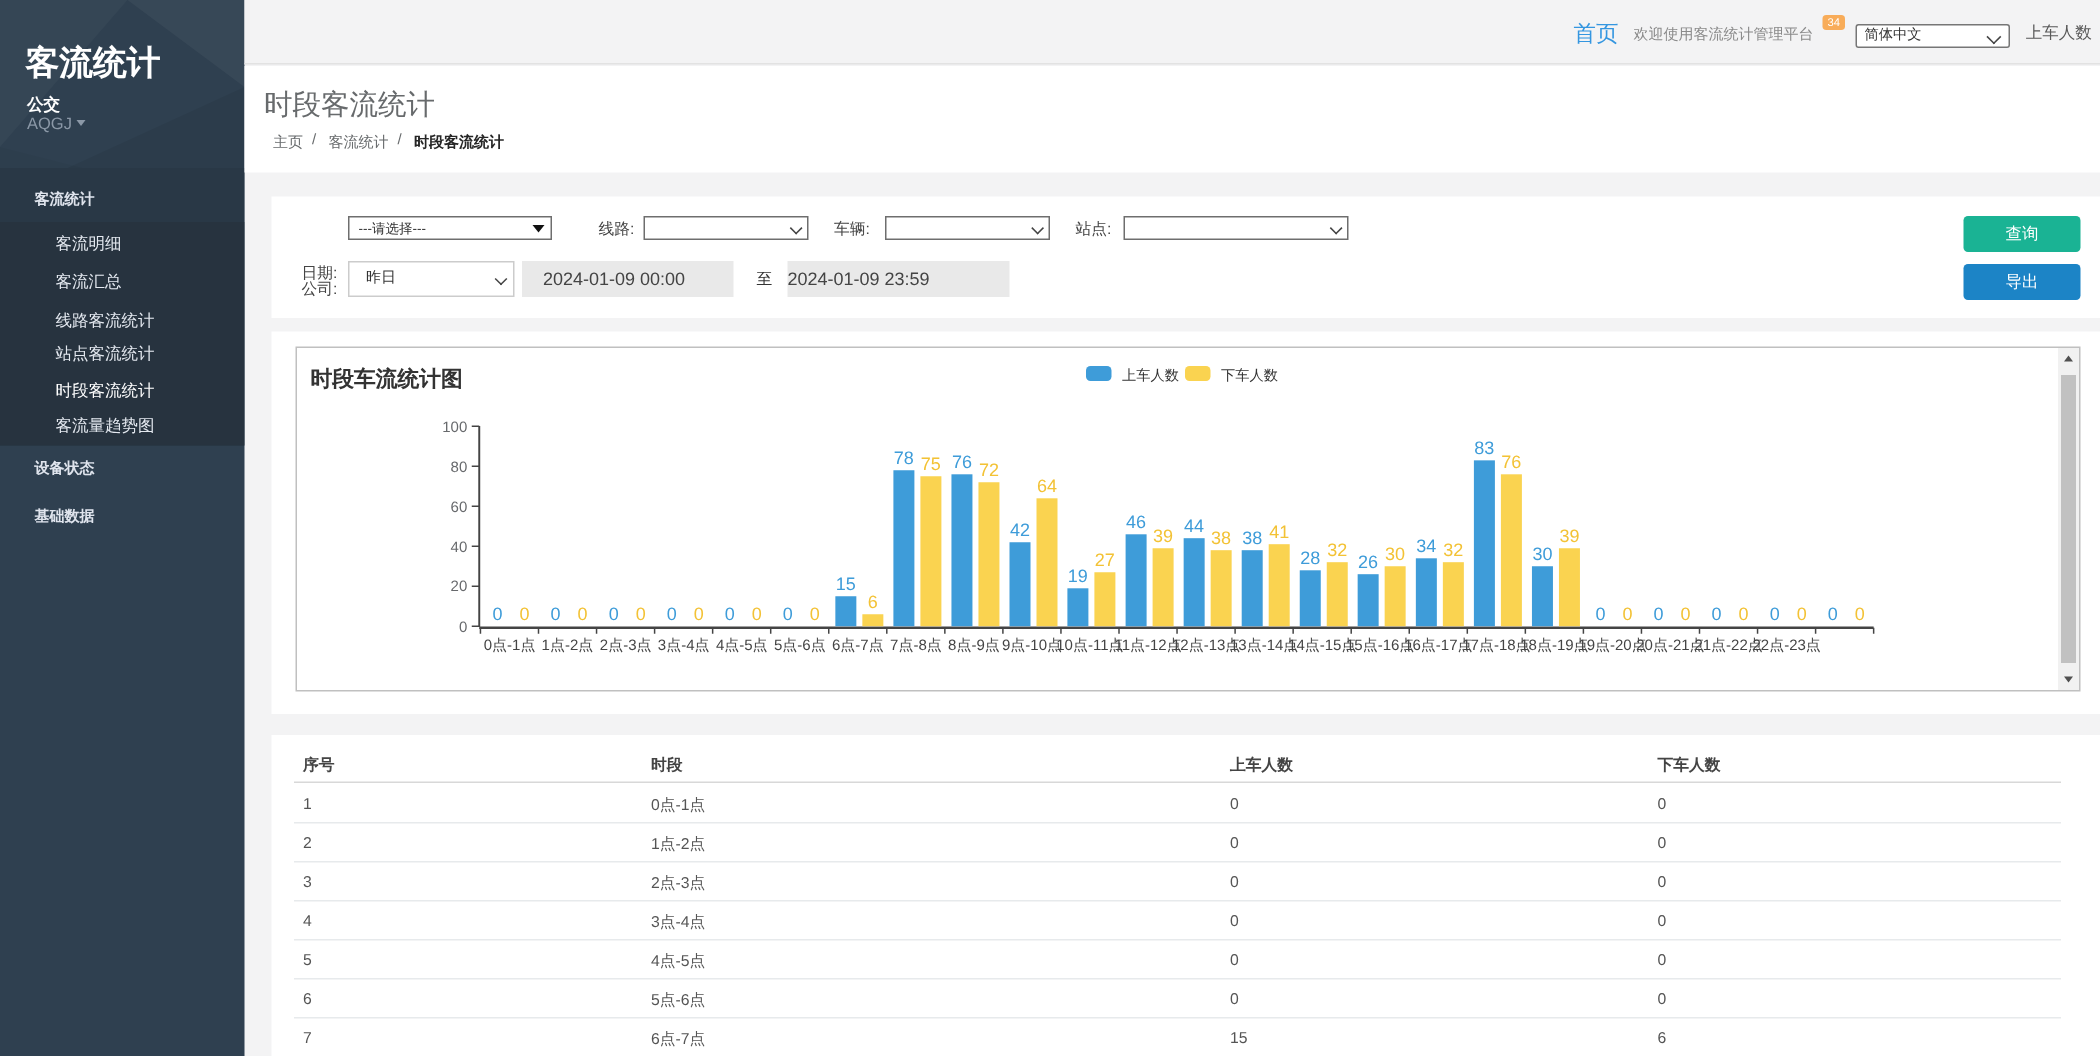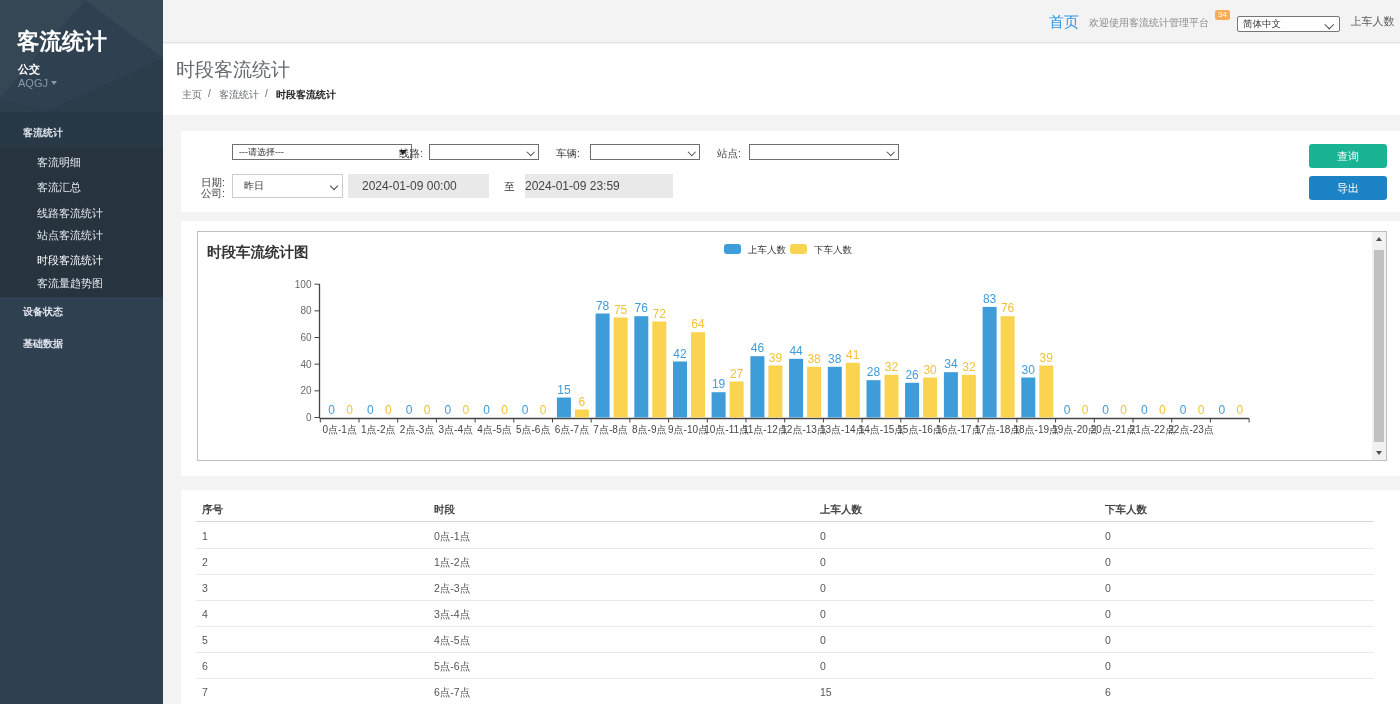--- a/index.html
+++ b/index.html
@@ -34,21 +34,21 @@
 <div style="position:absolute;white-space:nowrap;left:1350.5px;top:14px;font-size:11px;color:#595959;">上车人数</div>
 <div style="position:absolute;white-space:nowrap;left:163px;top:44px;width:1237px;height:71px;background:#fff;"></div>
 <div style="position:absolute;white-space:nowrap;left:176px;top:57px;font-size:19px;color:#676a6c;">时段客流统计</div>
 <div style="position:absolute;white-space:nowrap;left:182px;top:88px;font-size:10px;color:#676a6c;">主页</div>
 <div style="position:absolute;white-space:nowrap;left:208px;top:88px;font-size:10px;color:#676a6c;">/</div>
 <div style="position:absolute;white-space:nowrap;left:219px;top:88px;font-size:10px;color:#676a6c;">客流统计</div>
 <div style="position:absolute;white-space:nowrap;left:265px;top:88px;font-size:10px;color:#676a6c;">/</div>
 <div style="position:absolute;white-space:nowrap;left:276px;top:88px;font-size:10px;color:#262626;font-weight:bold;">时段客流统计</div>
 <div style="position:absolute;white-space:nowrap;left:181px;top:131px;width:1219px;height:81px;background:#fff;"></div>
 <div style="position:absolute;white-space:nowrap;left:201px;top:142.5px;margin-top:40px;"><span class="lb">公司:</span></div>
-<div style="position:absolute;white-space:nowrap;left:232px;top:143.5px;width:180px;height:16.5px;background:#fff;border:1px solid #6e6e6e;font-size:9px;color:#333;line-height:14.5px;padding-left:6px;">---请选择---<span style="position:absolute;right:4.5px;top:5px;width:0;height:0;border-left:4px solid transparent;border-right:4px solid transparent;border-top:5.5px solid #111;"></span></div>
+<div style="position:absolute;white-space:nowrap;left:232px;top:143.5px;width:136px;height:16.5px;background:#fff;border:1px solid #6e6e6e;font-size:9px;color:#333;line-height:14.5px;padding-left:6px;">---请选择---<span style="position:absolute;right:4.5px;top:5px;width:0;height:0;border-left:4px solid transparent;border-right:4px solid transparent;border-top:5.5px solid #111;"></span></div>
 <div style="position:absolute;white-space:nowrap;left:399px;top:142.5px;"><span class="lb">线路:</span></div>
 <div style="position:absolute;white-space:nowrap;left:429px;top:143.5px;width:110px;height:16.5px;background:#fff;border:1px solid #6e6e6e;">
     <div class="chev" style="right:5px;top:4.5px;width:5.5px;height:5.5px;"></div>
   </div>
 <div style="position:absolute;white-space:nowrap;left:556px;top:142.5px;"><span class="lb">车辆:</span></div>
 <div style="position:absolute;white-space:nowrap;left:590px;top:143.5px;width:110px;height:16.5px;background:#fff;border:1px solid #6e6e6e;">
     <div class="chev" style="right:5px;top:4.5px;width:5.5px;height:5.5px;"></div>
   </div>
 <div style="position:absolute;white-space:nowrap;left:717px;top:142.5px;"><span class="lb">站点:</span></div>
 <div style="position:absolute;white-space:nowrap;left:749px;top:143.5px;width:150px;height:16.5px;background:#fff;border:1px solid #6e6e6e;">

